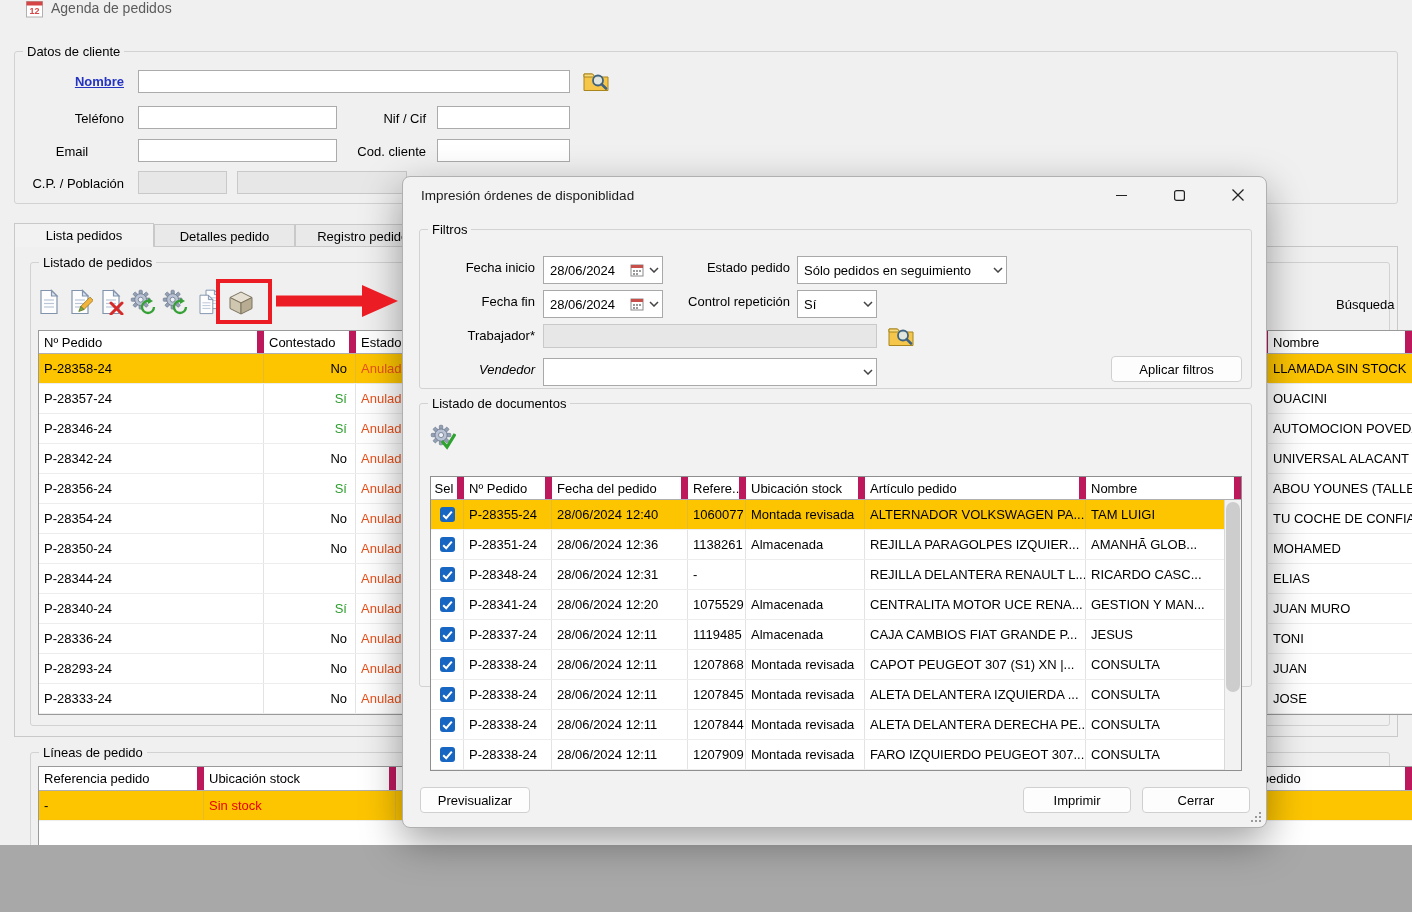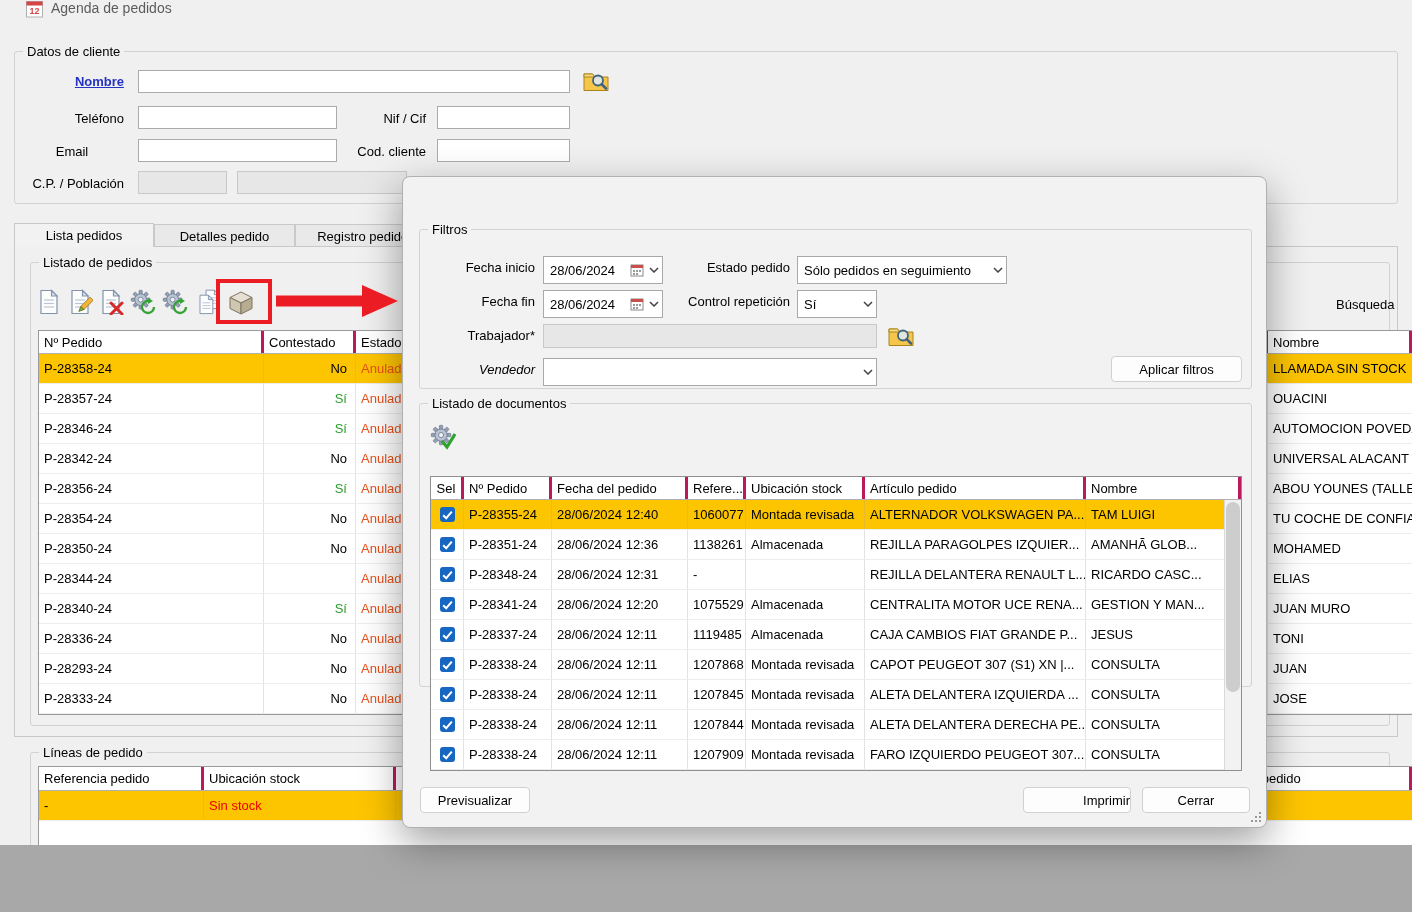--- a/index.html
+++ b/index.html
@@ -24,21 +24,21 @@
   .iconbtn { position:absolute; display:flex; align-items:center; justify-content:center; }
 
   
   .tab { position:absolute; top:224px; height:23px; display:flex; align-items:center; justify-content:center; border:1px solid #c9c9c9; border-bottom:none; background:#e9e9e9; font-size:13px; }
   .tab.active { top:223px; height:24px; background:#f2f2f2; z-index:2; }
   .tabpanel { position:absolute; left:14px; top:246px; width:1384px; height:491px; border:1px solid #c9c9c9; background:#f0f0f0; }
 
   
   .grid { position:absolute; background:#fff; border:1px solid #9a9a9a; overflow:hidden; }
   .ghead { display:flex; height:23px; background:#fff; border-bottom:1px solid #b0b0b0; }
-  .ghead .cell { border-right:3px solid #be185d; }
+  .ghead .cell { border-right:7px solid #be185d; }
   .grow { display:flex; height:30px; background:#fff; border-bottom:1px solid #ededed; }
   .grow.sel { background:#fdc500; }
   .grow.sel .cell { border-right-color:#e6ba2a; }
   .cell { display:flex; align-items:center; padding:0 5px; border-right:1px solid #e3e3e3; white-space:nowrap; overflow:hidden; font-size:13px; }
   .cell.r { justify-content:flex-end; padding-right:8px; }
   .cell.ctr { justify-content:center; padding:0; }
   .t-red { color:#e8501a; }
   .t-green { color:#2f9e2f; }
   .t-sinstock { color:#e80000; }
   .mc1{width:225px}.mc2{width:92px}.mc3{width:912px}.mc4{flex:1;border-right:none}
@@ -304,20 +304,39 @@
       <div class="cell lc2 t-sinstock">Sin stock</div>
       <div class="cell lc3"></div>
       <div class="cell lc4"></div>
     </div>
     <div class="lrow-empty"></div>
   </div>
 
   <div class="grayband"></div>
 
   <div class="dialog">
+    <div class="dlg-titlebar">
+      <span class="dlg-title">Impresión órdenes de disponiblidad</span>
+      <span class="wctrl" style="left:698px;">
+        <svg width="11" height="11">
+            <line x1="0" y1="5.5" x2="11" y2="5.5" stroke="#222" stroke-width="1.2"></line>
+          </svg>
+      </span>
+      <span class="wctrl" style="left:756px;">
+        <svg width="11" height="11">
+            <rect x="0.6" y="0.6" width="9.8" height="9.8" rx="2" fill="none" stroke="#222" stroke-width="1.2"></rect>
+          </svg>
+      </span>
+      <span class="wctrl" style="left:815px;">
+        <svg width="12" height="12">
+            <line x1="0.5" y1="0.5" x2="11.5" y2="11.5" stroke="#222" stroke-width="1.2"></line>
+            <line x1="11.5" y1="0.5" x2="0.5" y2="11.5" stroke="#222" stroke-width="1.2"></line>
+          </svg>
+      </span>
+    </div>
 
     <div class="gb" style="left:16px; top:52px; width:833px; height:160px;">
       <span class="gb-label">Filtros</span>
       <span class="flabel" style="left:0; top:30px; width:115px;">Fecha inicio</span>
       <div class="datebox" style="left:123px; top:26px; width:120px;">
         <span class="txt">28/06/2024</span>
         <span class="calico">
           <svg width="14" height="14" viewBox="0 0 14 14">
               <rect x="1" y="2" width="12" height="11" fill="#fff" stroke="#8a8a8a"></rect>
               <rect x="1" y="2" width="12" height="3" fill="#c9504a"></rect>
@@ -543,21 +562,21 @@
         </div>
         <div class="vscroll">
             <div class="vthumb"></div>
           </div>
       </div>
     </div>
 
     <div class="btn" style="left:17px; top:610px; width:110px; height:26px;">
         <span>Previsualizar</span>
       </div>
-    <div class="btn" style="left:620px; top:610px; width:108px; height:26px;justify-content:flex-end;">
+    <div class="btn" style="left:620px; top:610px; width:108px; height:26px;">
         <span>Imprimir</span>
       </div>
     <div class="btn" style="left:739px; top:610px; width:108px; height:26px;">
         <span>Cerrar</span>
       </div>
     <span class="grip" style="left:847px; top:634px;">
       <svg width="12" height="12">
           <g fill="#9a9a9a">
             <rect x="9" y="1" width="2" height="2"></rect>
             <rect x="9" y="5" width="2" height="2"></rect>

